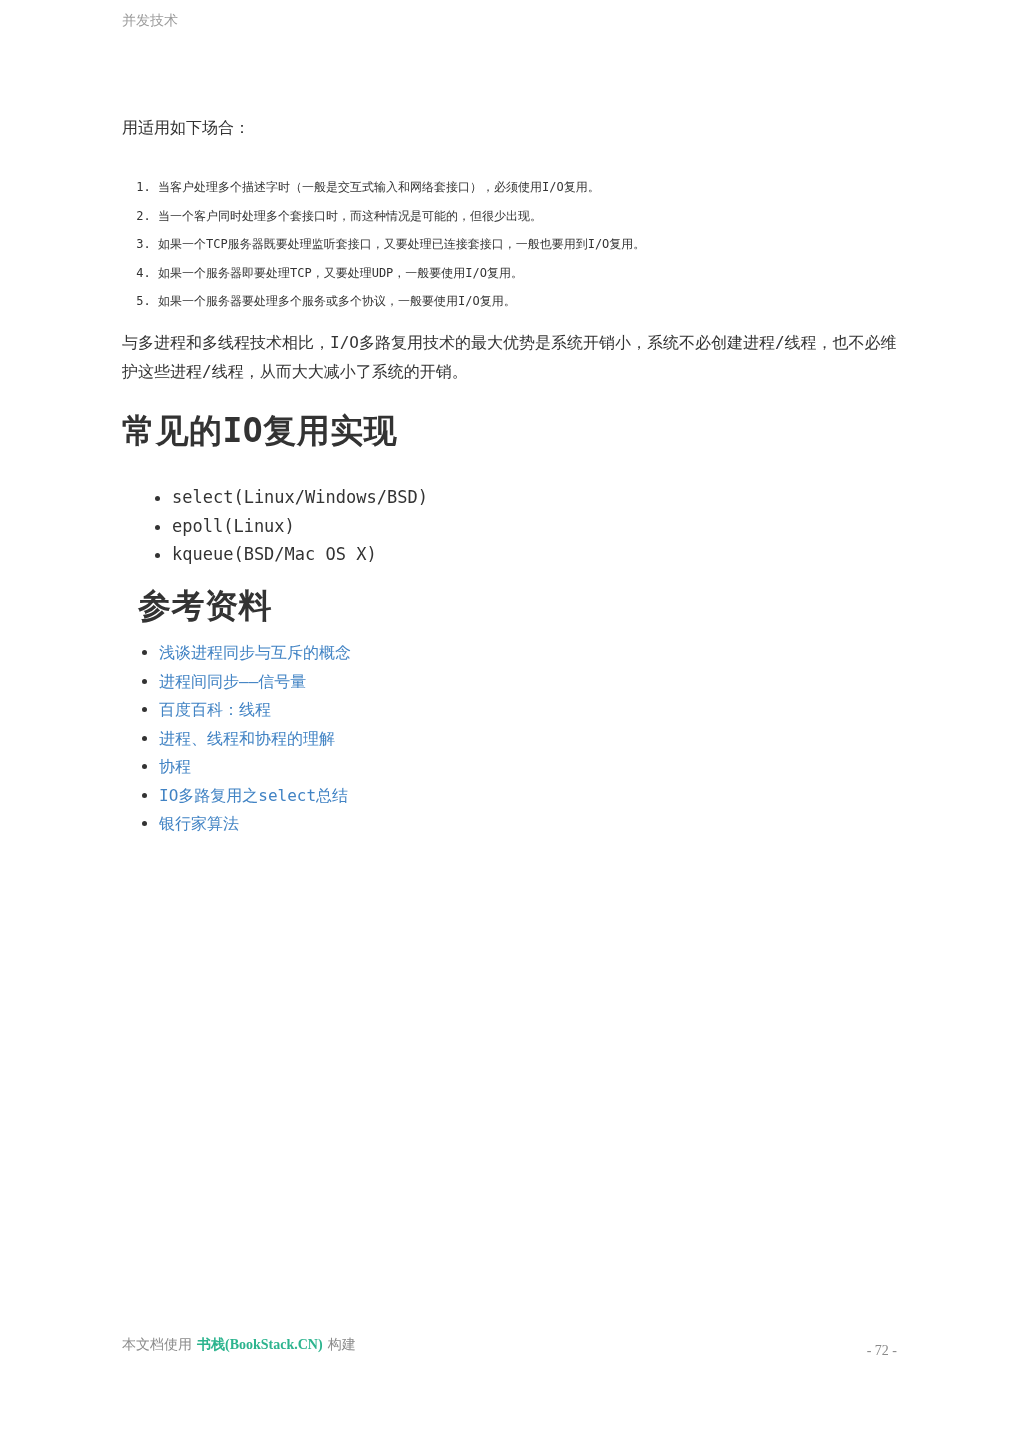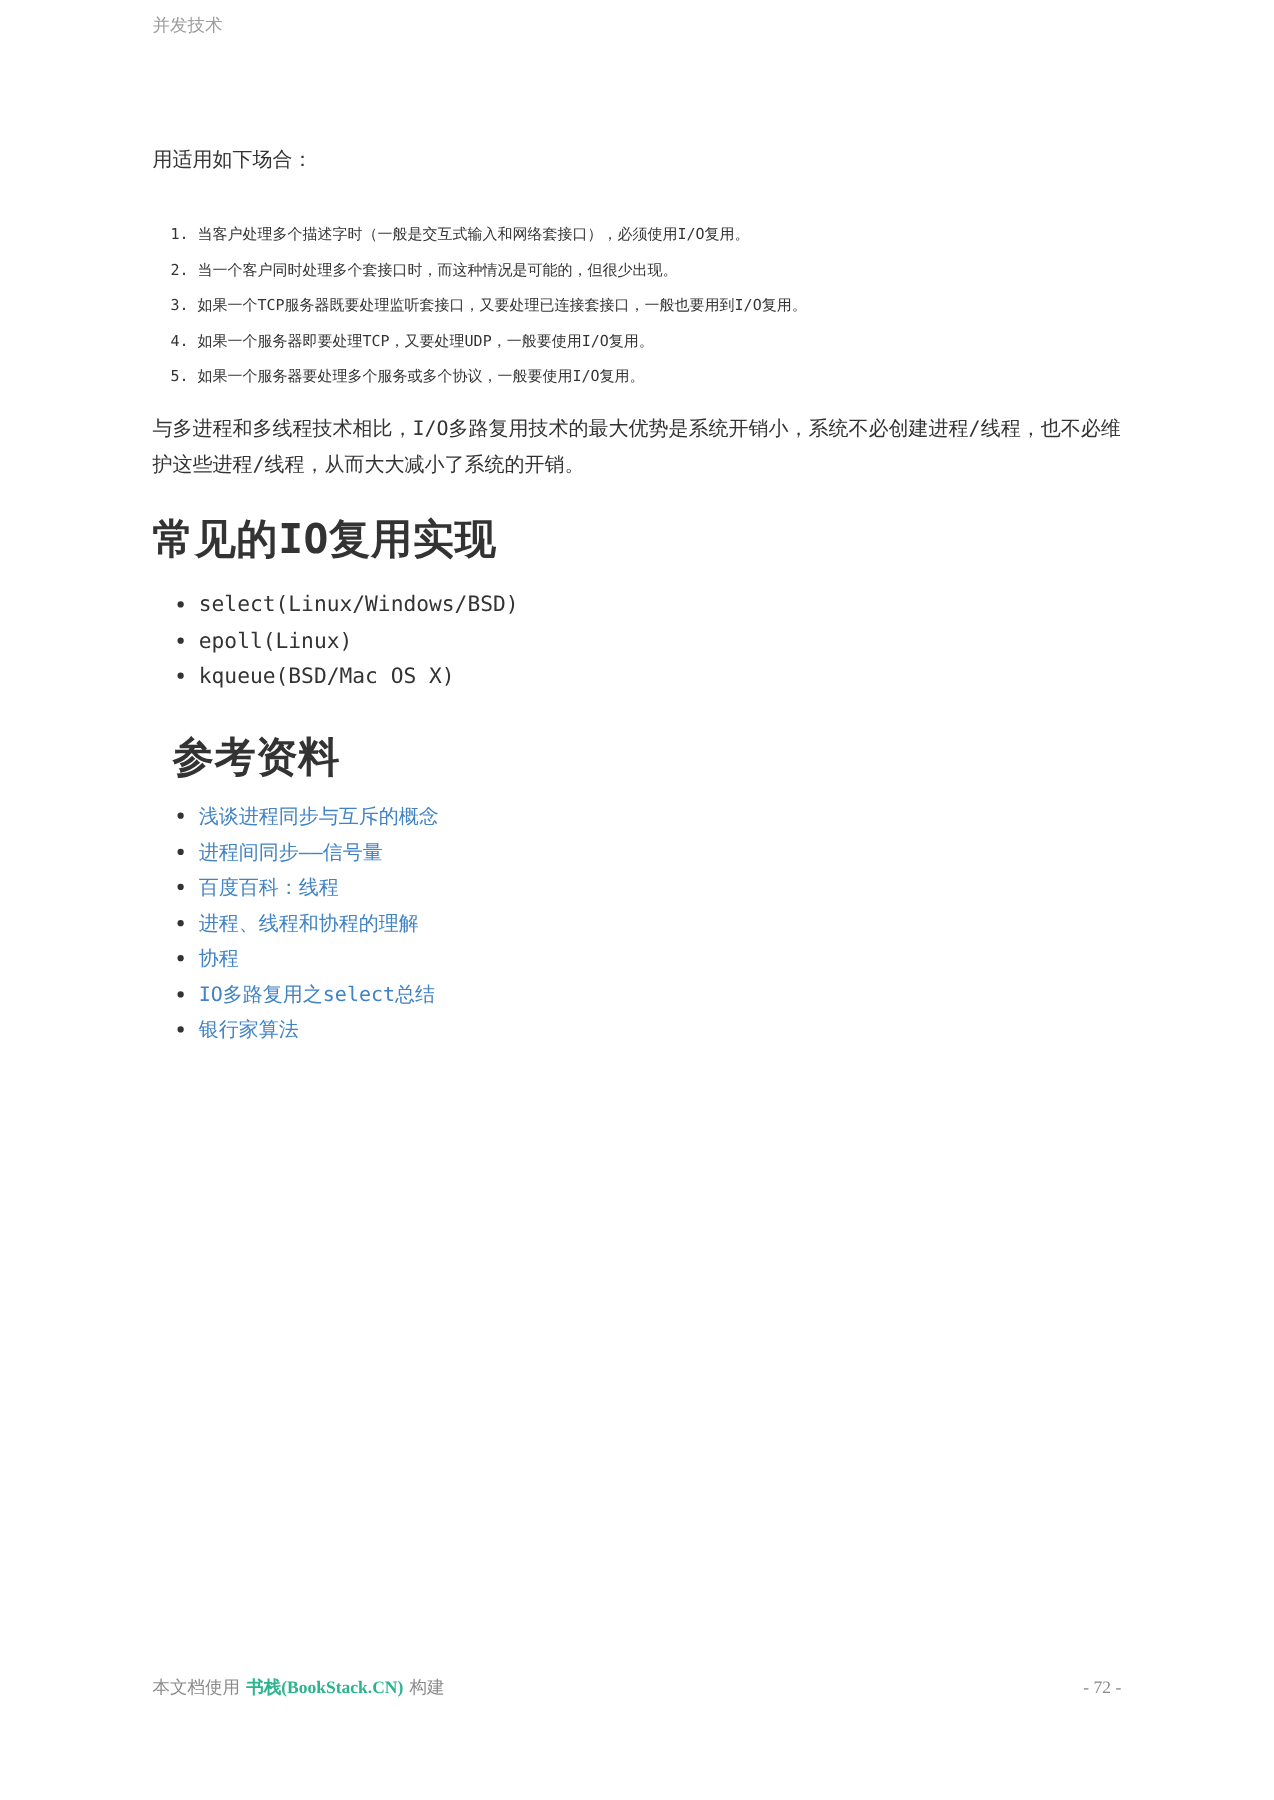--- a/index.html
+++ b/index.html
@@ -58,21 +58,21 @@
     font-weight: 700;
     color: #333333;
     letter-spacing: 0.5px;
   }
   .title-io   { top: 409px; }
   .title-refs { top: 584px; margin-left: 16px; }
   .code-list {
     position: absolute;
     left: 122px;
     top: 470px;
-    margin: 0;
+    margin: 13px;
     padding-left: 37px;
     font-size: 17px;
     line-height: 28.6px;
     list-style: disc outside;
     font-family: "DejaVu Sans Mono", monospace;
   }
   .link-list {
     position: absolute;
     left: 122px;
     top: 639px;
@@ -88,21 +88,21 @@
     text-decoration: none;
     cursor: pointer;
   }
   .doc-footer {
     position: absolute;
     left: 122px;
     right: 122px;
     top: 1331px;
     display: flex;
     justify-content: space-between;
-    align-items: flex-end;
+    align-items: center;
     font-size: 14px;
     color: #8a8a8a;
   }
   .footer-brand {
     color: #2cb48e;
     font-weight: bold;
     font-family: "Liberation Serif", serif;
     margin: 0 5px;
   }
   .page-number {

